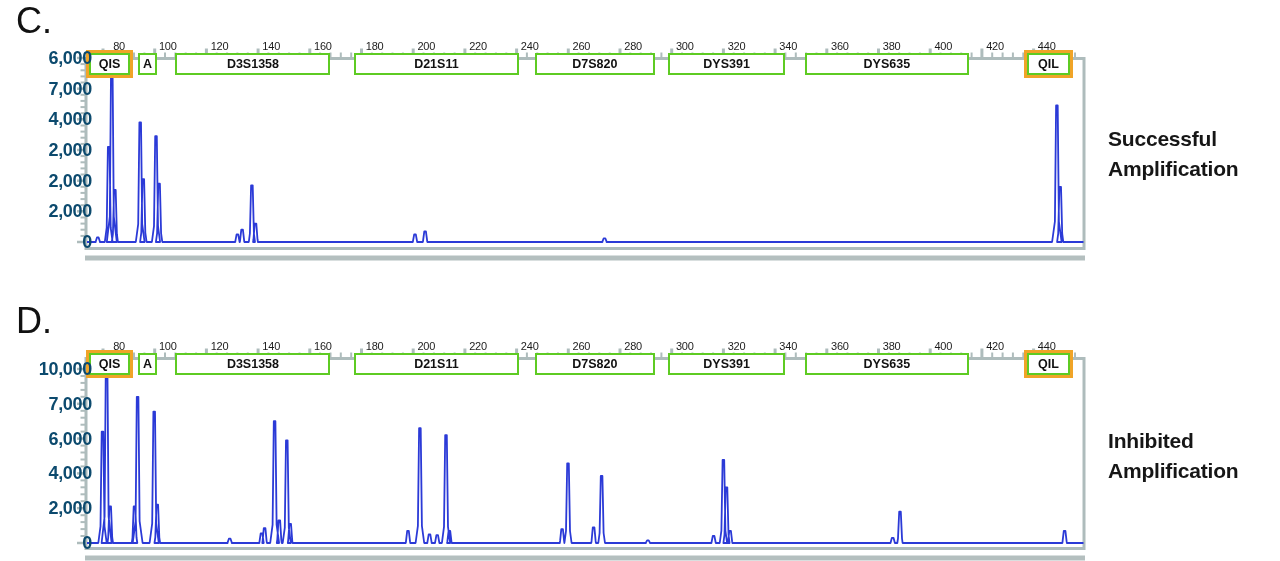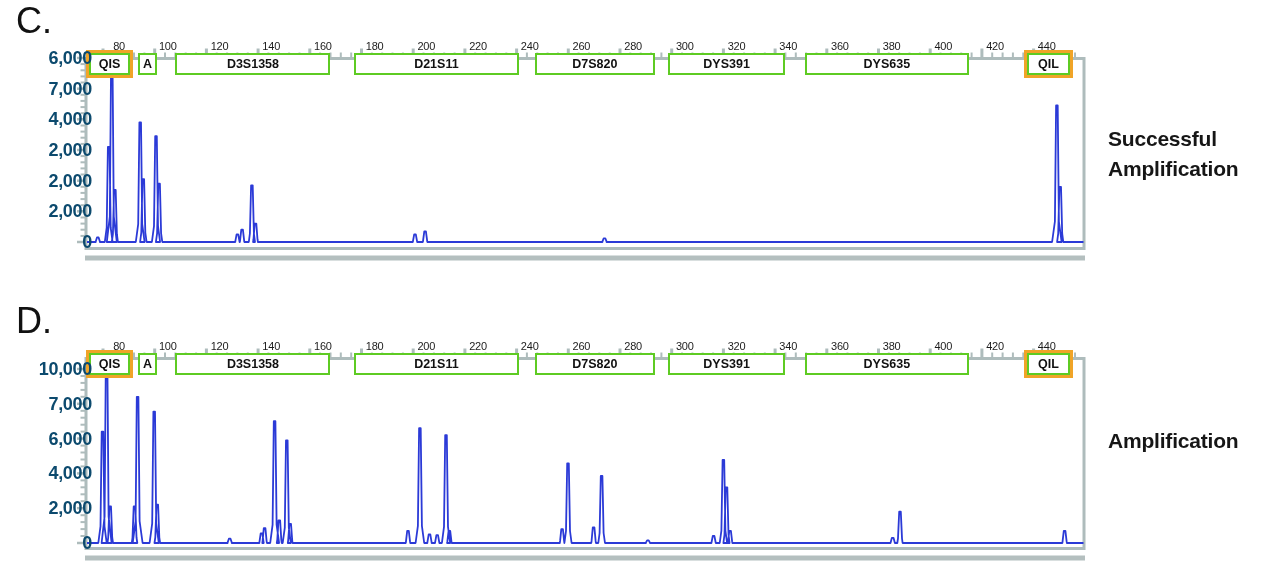--- a/index.html
+++ b/index.html
@@ -375,17 +375,18 @@
       </div>
     <div class="y-labels">
         <div class="y-lab" style="top: 59px;">10,000</div>
         <div class="y-lab" style="top: 93.8px;">7,000</div>
         <div class="y-lab" style="top: 128.6px;">6,000</div>
         <div class="y-lab" style="top: 163.4px;">4,000</div>
         <div class="y-lab" style="top: 198.2px;">2,000</div>
         <div class="y-lab" style="top: 233px;">0</div>
       </div>
     <div class="caption" style="top:126px">
+      <div>Inhibited</div>
       <div>Amplification</div>
     </div>
   </section>
 
 </div>
 
 </body></html>

